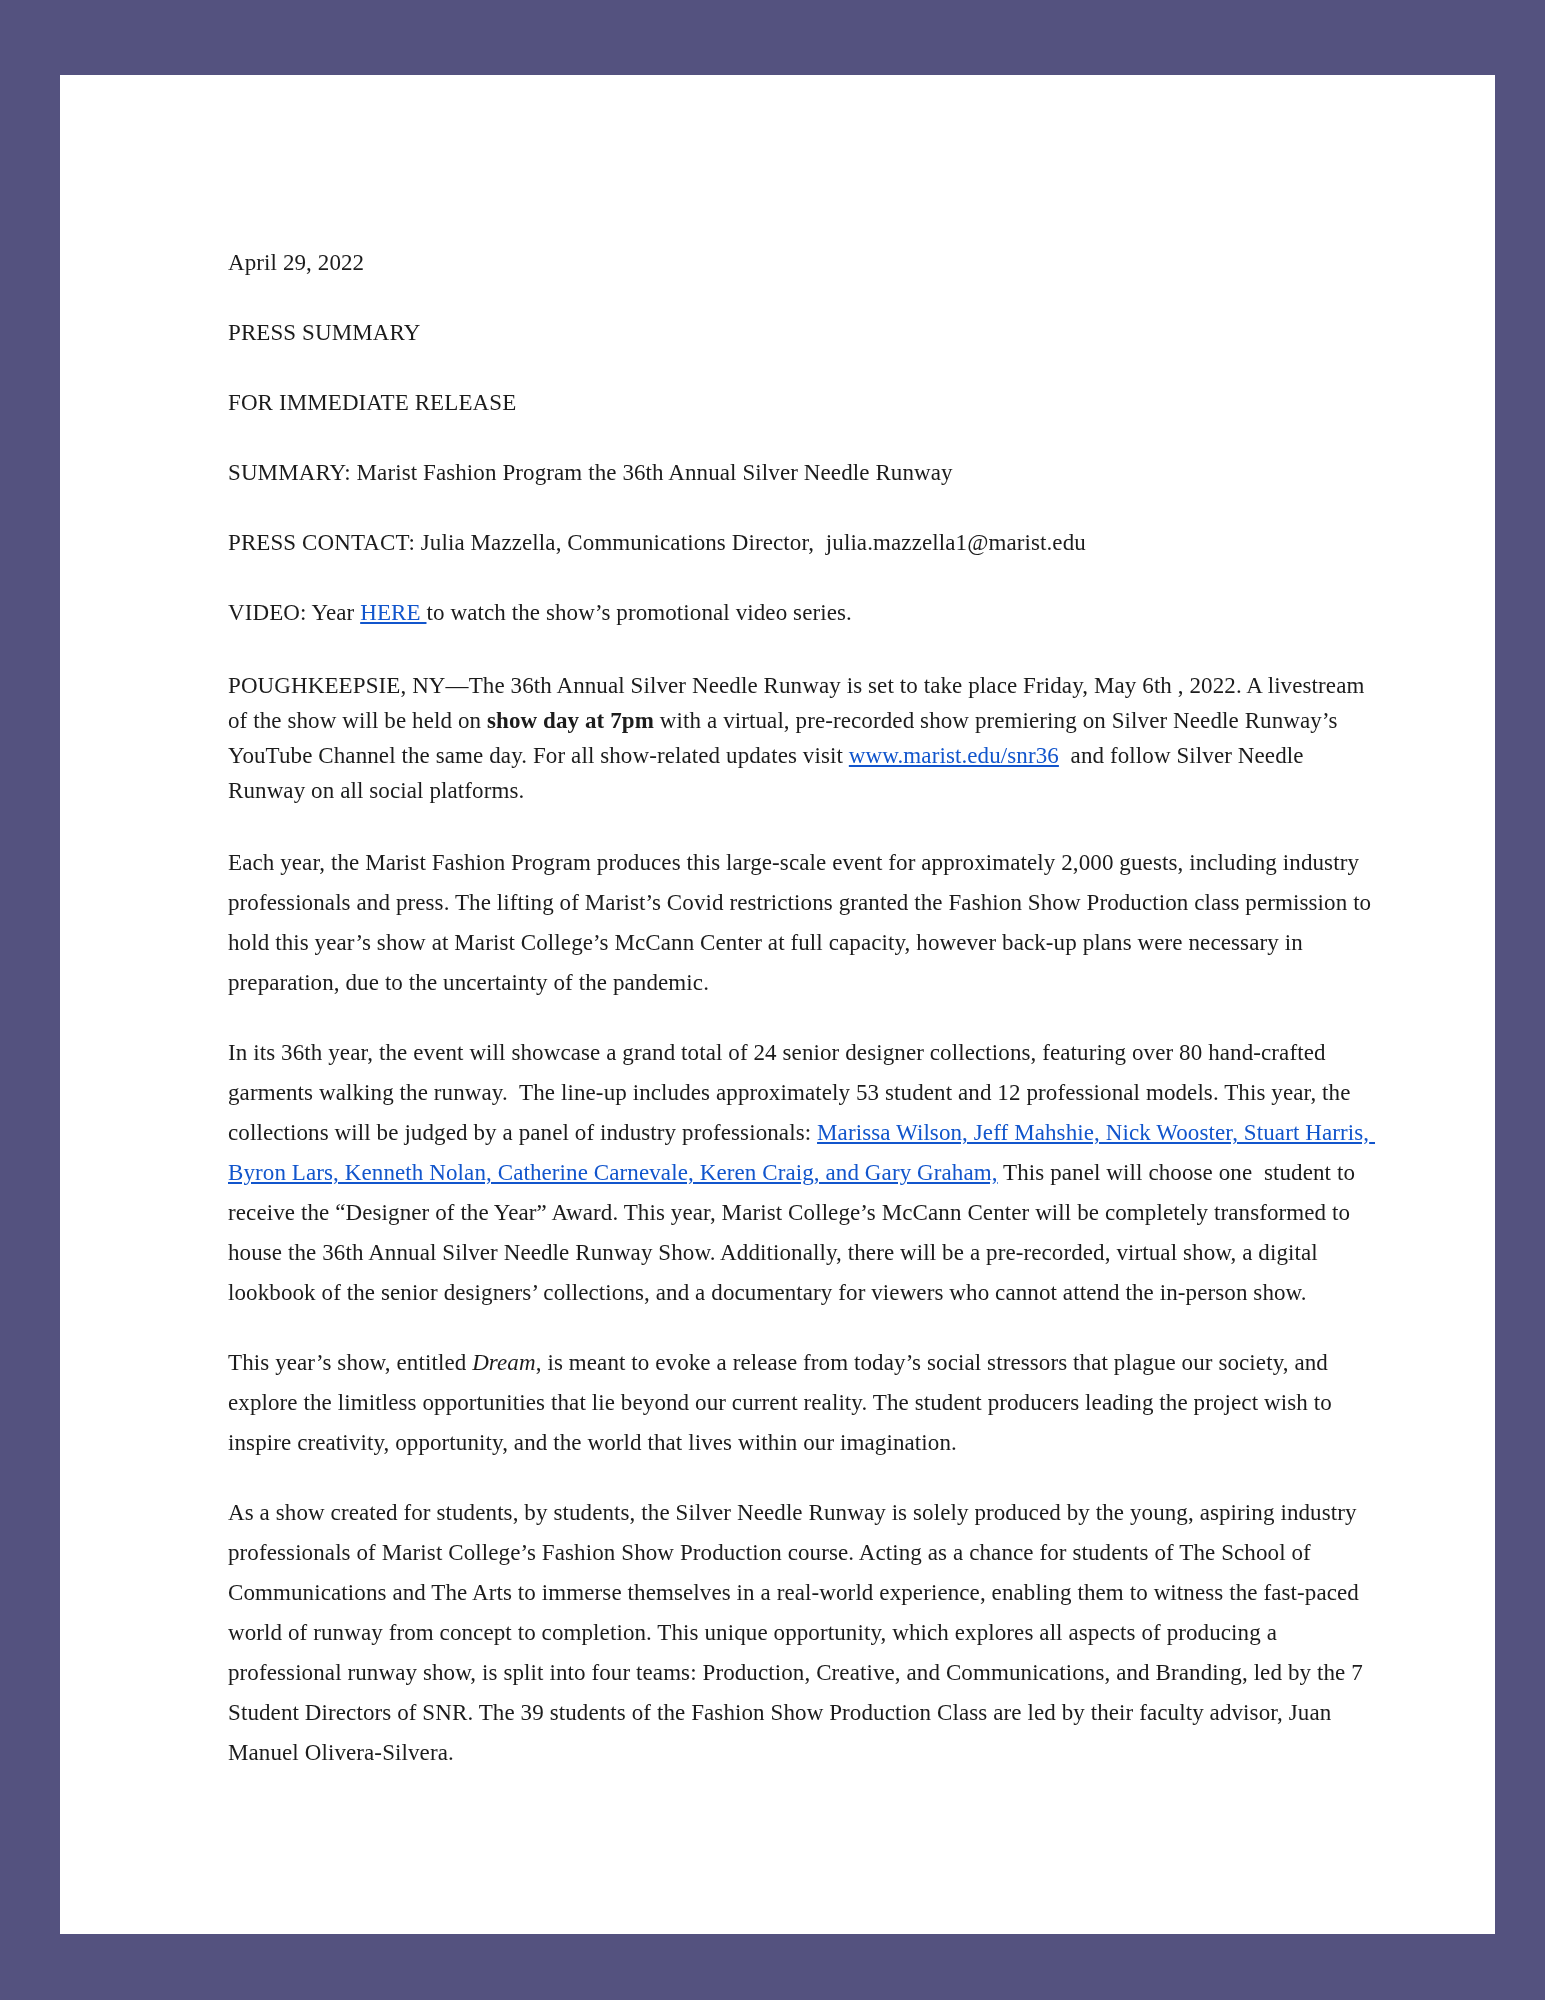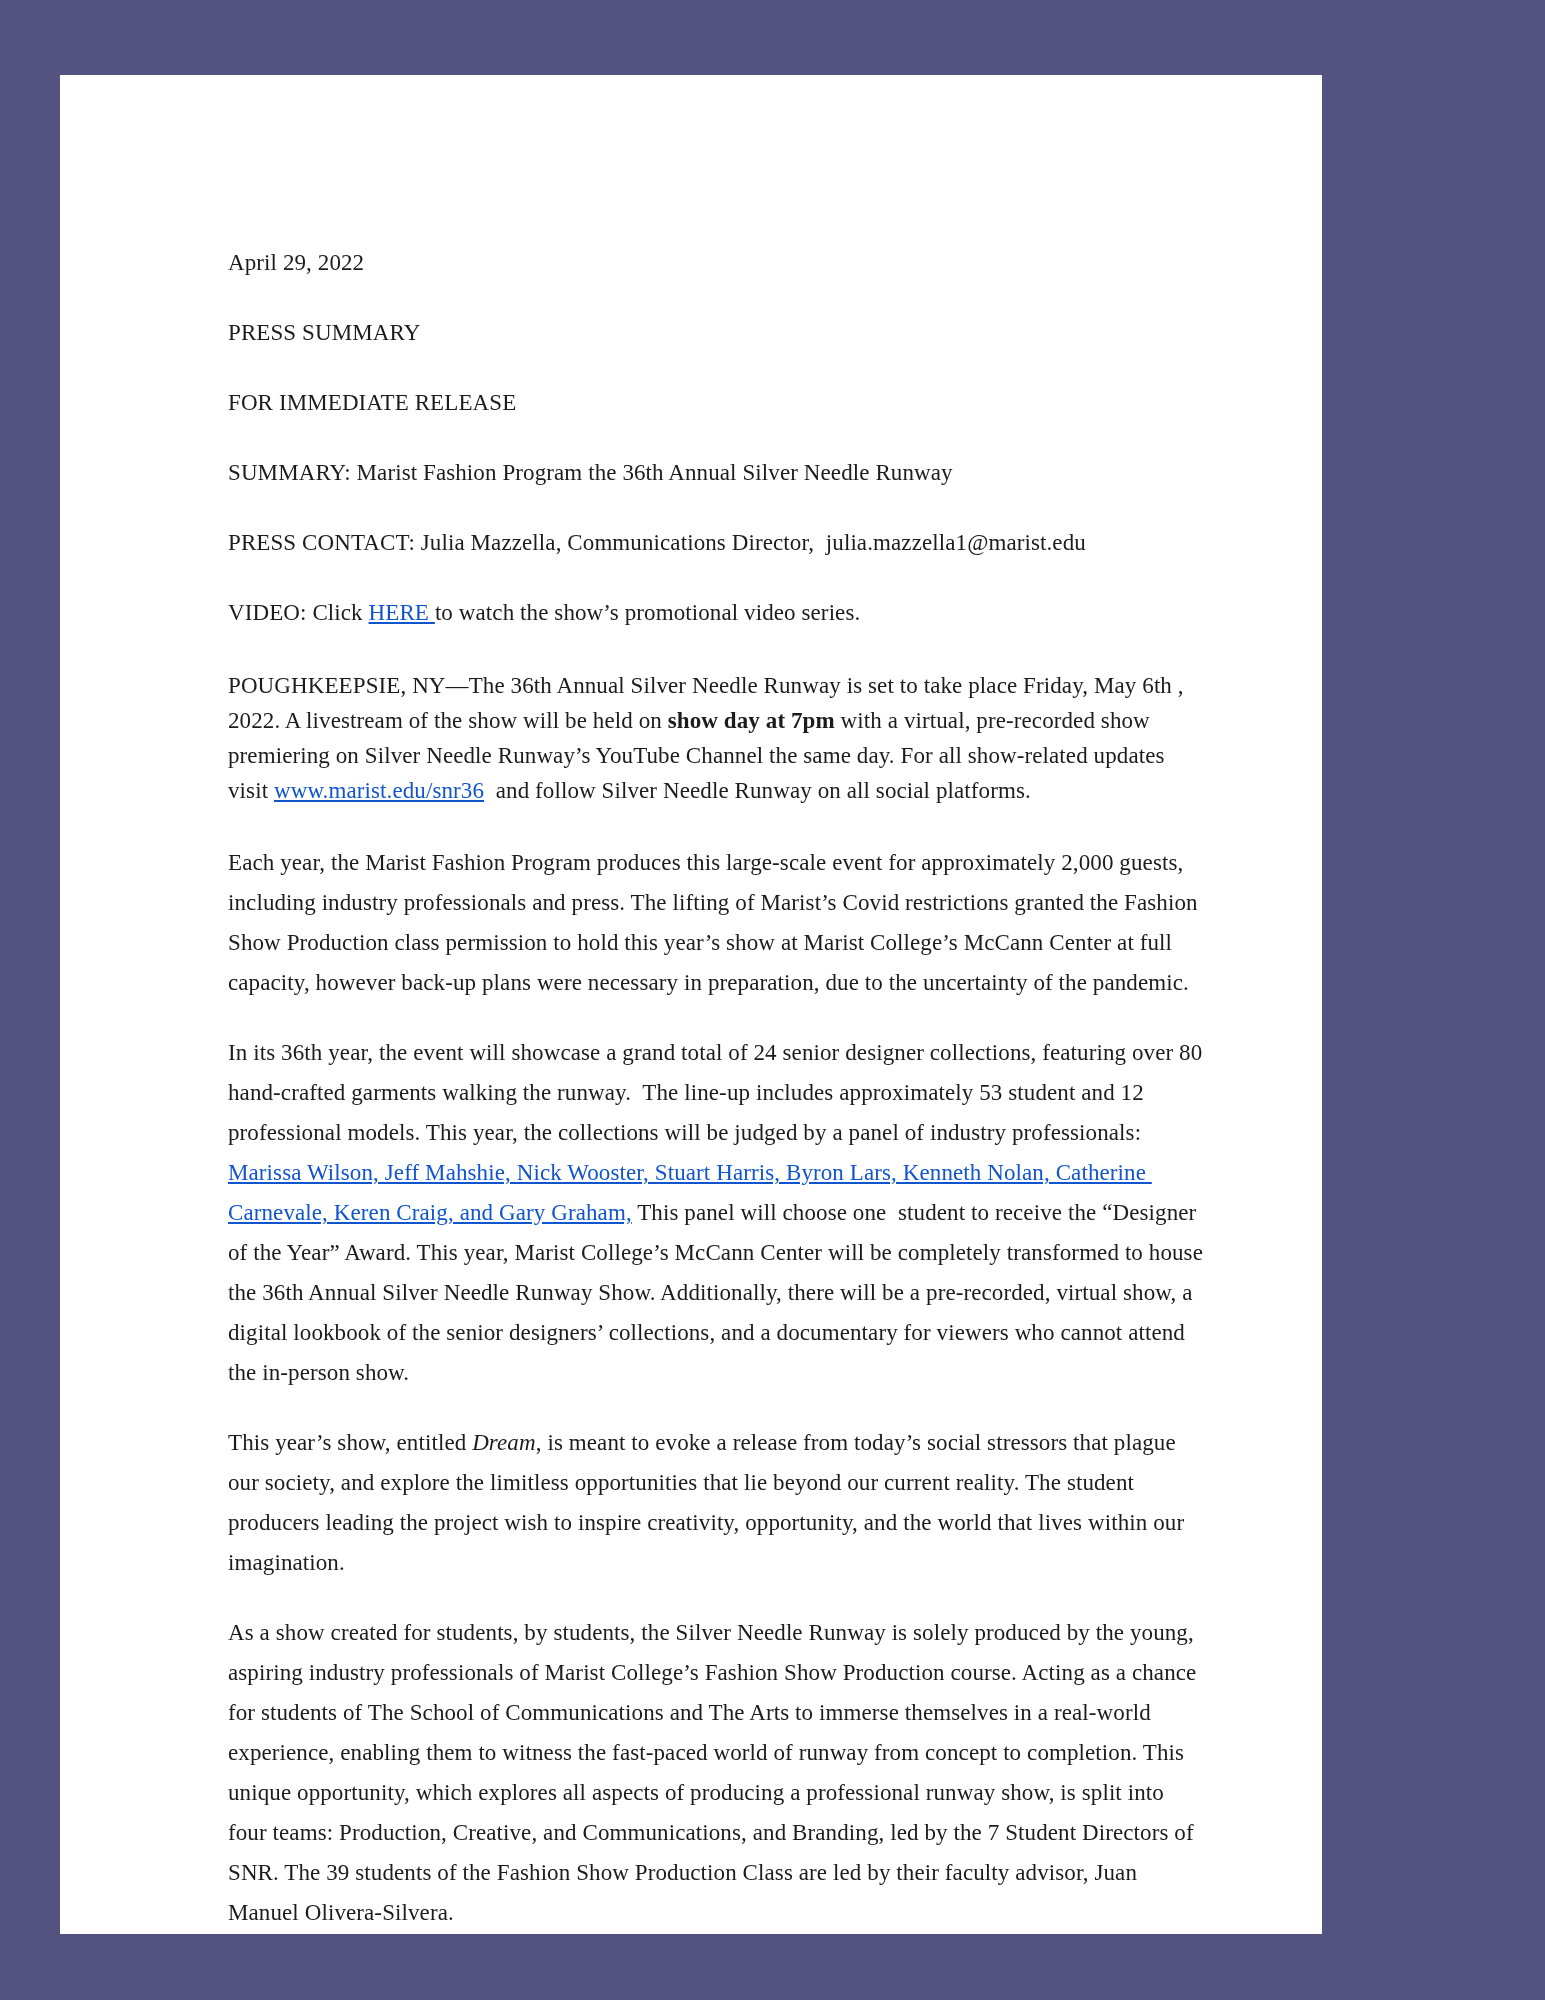--- a/index.html
+++ b/index.html
@@ -17,21 +17,21 @@
     width: 1545px;
     height: 2000px;
     position: relative;
     background: var(--border-color);
     font-family: "Liberation Serif", "DejaVu Serif", serif;
   }
   .page {
     position: absolute;
     left: 60px;
     top: 75px;
-    width: 1262px;
+    width: 1435px;
     height: 1859px;
     background: var(--page-bg);
     padding: 173px 118px 40px 168px;
     overflow: hidden;
   }
   .para {
     margin: 0;
     font-size: 23px;
     color: var(--text-color);
     white-space: pre-wrap;
@@ -51,20 +51,20 @@
 </head>
 <body>
 
 <main class="page">
   <div>
       <p class="para header"><span class="normal">April 29, 2022</span></p>
       <p class="para header"><span class="normal">PRESS SUMMARY</span></p>
       <p class="para header"><span class="normal">FOR IMMEDIATE RELEASE</span></p>
       <p class="para header"><span class="normal">SUMMARY: Marist Fashion Program the 36th Annual Silver Needle Runway</span></p>
       <p class="para header"><span class="normal">PRESS CONTACT: Julia Mazzella, Communications Director,  julia.mazzella1@marist.edu</span></p>
-      <p class="para header"><span class="normal">VIDEO: Click </span><a class="link" href="#">HERE </a><span class="normal">to watch the show’s promotional video series.</span></p>
+      <p class="para header"><span class="normal">VIDEO: Year </span><a class="link" href="#">HERE </a><span class="normal">to watch the show’s promotional video series.</span></p>
       <p class="para intro"><span class="normal">POUGHKEEPSIE, NY—The 36th Annual Silver Needle Runway is set to take place Friday, May 6th , 2022. A livestream of the show will be held on </span><span class="bold">show day at 7pm</span><span class="normal"> with a virtual, pre-recorded show premiering on Silver Needle Runway’s YouTube Channel the same day. For all show-related updates visit </span><a class="link" href="#">www.marist.edu/snr36</a><span class="normal">  and follow Silver Needle Runway on all social platforms.</span></p>
       <p class="para body"><span class="normal">Each year, the Marist Fashion Program produces this large-scale event for approximately 2,000 guests, including industry professionals and press. The lifting of Marist’s Covid restrictions granted the Fashion Show Production class permission to hold this year’s show at Marist College’s McCann Center at full capacity, however back-up plans were necessary in preparation, due to the uncertainty of the pandemic.</span></p>
       <p class="para body"><span class="normal">In its 36th year, the event will showcase a grand total of 24 senior designer collections, featuring over 80 hand-crafted garments walking the runway.  The line-up includes approximately 53 student and 12 professional models. This year, the collections will be judged by a panel of industry professionals: </span><a class="link" href="#">Marissa Wilson, Jeff Mahshie, Nick Wooster, Stuart Harris, Byron Lars, Kenneth Nolan, Catherine Carnevale, Keren Craig, and Gary Graham,</a><span class="normal"> This panel will choose one  student to receive the “Designer of the Year” Award. This year, Marist College’s McCann Center will be completely transformed to house the 36th Annual Silver Needle Runway Show. Additionally, there will be a pre-recorded, virtual show, a digital lookbook of the senior designers’ collections, and a documentary for viewers who cannot attend the in-person show.</span></p>
       <p class="para body"><span class="normal">This year’s show, entitled </span><span class="italic">Dream</span><span class="normal">, is meant to evoke a release from today’s social stressors that plague our society, and explore the limitless opportunities that lie beyond our current reality. The student producers leading the project wish to inspire creativity, opportunity, and the world that lives within our imagination.</span></p>
       <p class="para body"><span class="normal">As a show created for students, by students, the Silver Needle Runway is solely produced by the young, aspiring industry professionals of Marist College’s Fashion Show Production course. Acting as a chance for students of The School of Communications and The Arts to immerse themselves in a real-world experience, enabling them to witness the fast-paced world of runway from concept to completion. This unique opportunity, which explores all aspects of producing a professional runway show, is split into four teams: Production, Creative, and Communications, and Branding, led by the 7 Student Directors of SNR. The 39 students of the Fashion Show Production Class are led by their faculty advisor, Juan Manuel Olivera-Silvera.</span></p>
     </div>
 </main>
 
 </body></html>

